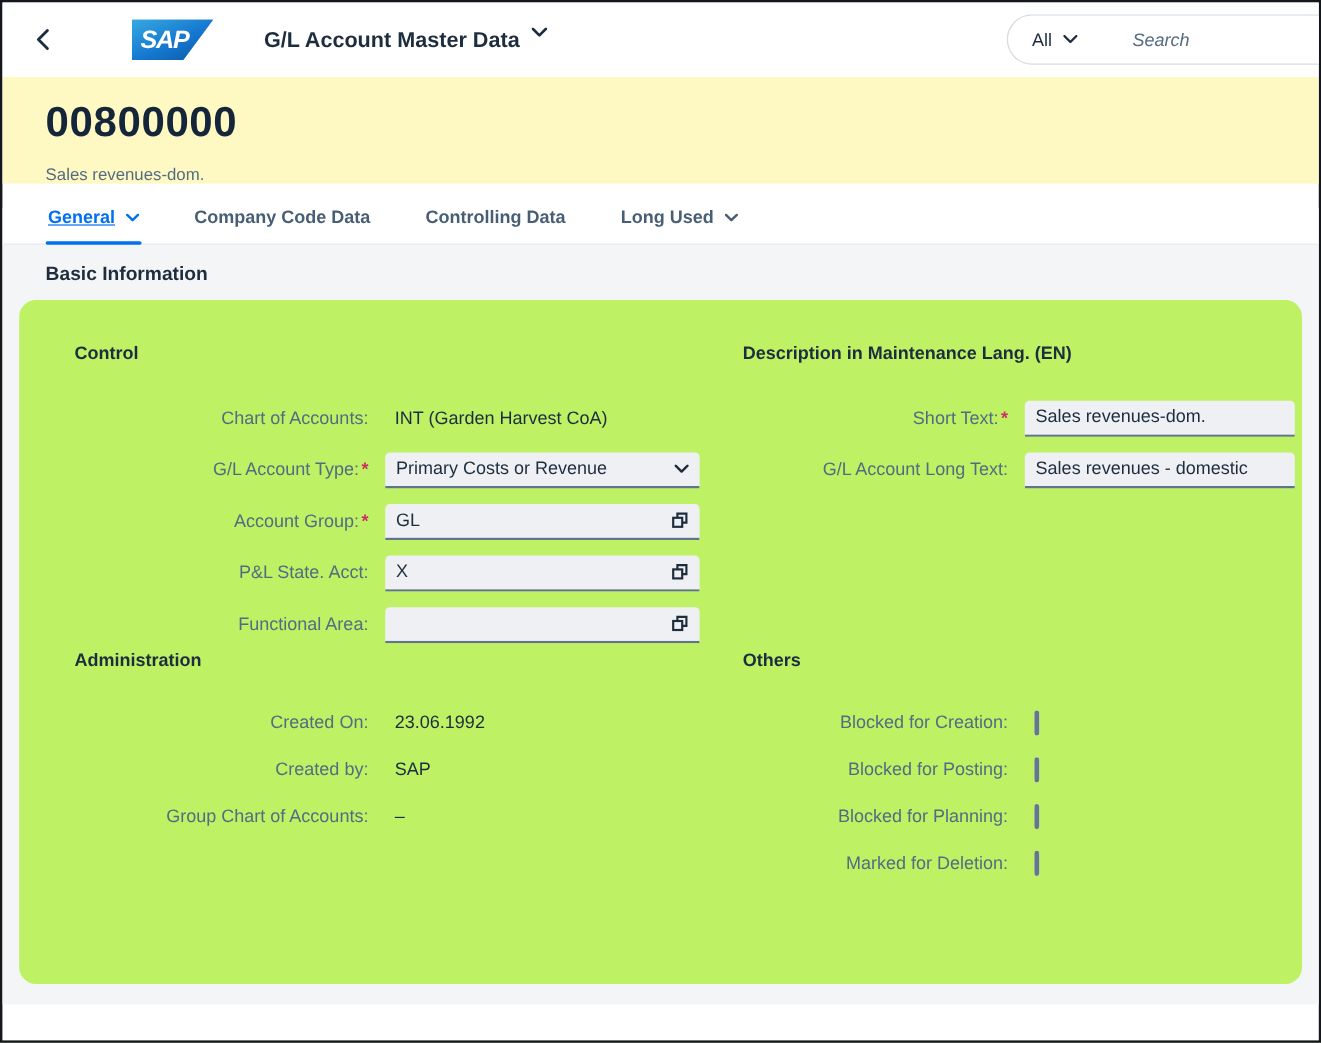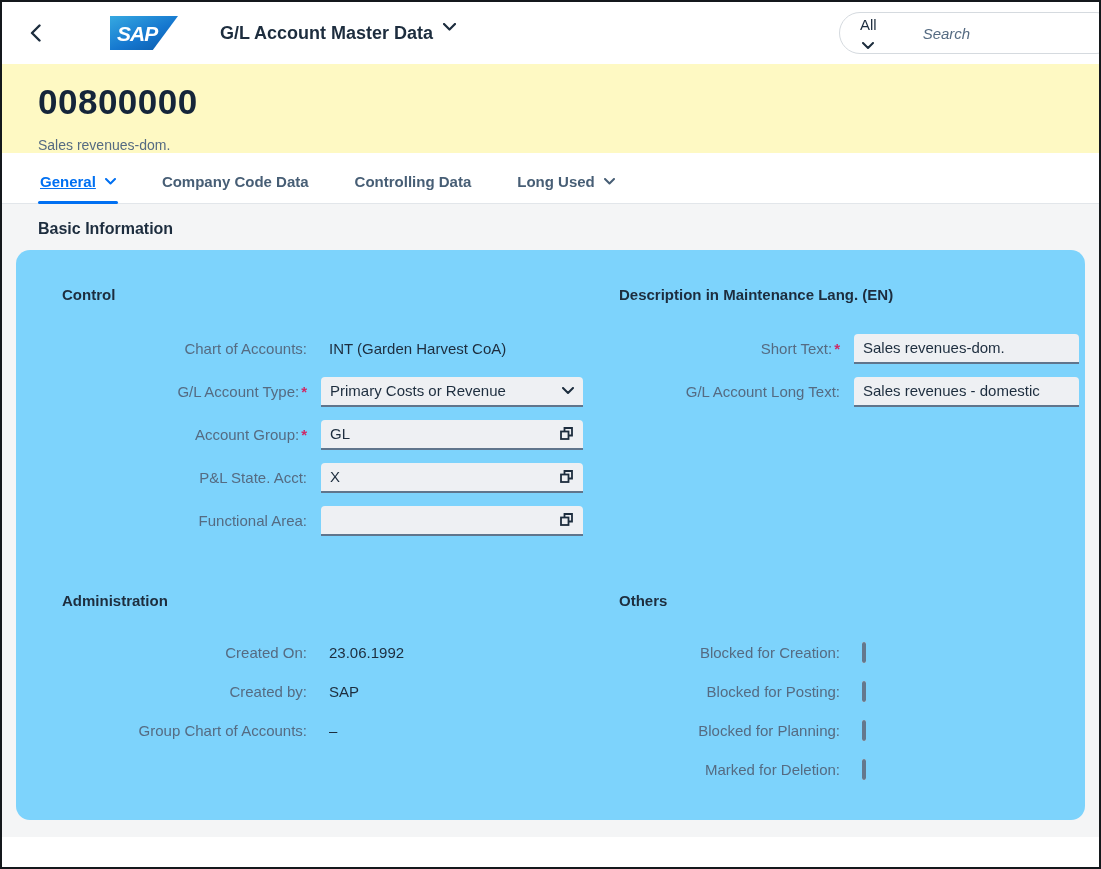--- a/index.html
+++ b/index.html
@@ -29,42 +29,42 @@
     letter-spacing:-1px; padding-left:7px; line-height:1;
   }
   .app-title-wrap { margin-left:42px; display:flex; align-items:flex-start; gap:10px; cursor:pointer; }
   .app-title { font-size:18px; font-weight:700; color:#1d2d3e; }
   .search-pill {
     margin-left:auto; margin-right:-18px;
     height:42px; min-width:278px;
     border:1px solid #d5dadf; border-radius:21px; background:#fff;
     display:flex; align-items:center; padding:0 20px 0 20px;
   }
-  .search-scope { display:flex; align-items:center; gap:9px; cursor:pointer;flex-direction:column; }
+  .search-scope { display:flex; align-items:center; gap:9px; cursor:pointer; }
   .search-scope-label { font-size:15px; color:#1d2d3e; }
   .search-placeholder { margin-left:46px; font-size:15px; font-style:italic; color:#556b82; }
 
   
   .object-header { padding:18px 36px 0 36px; background:#fef9c3; }
   .object-title { font-size:35px; font-weight:800; color:#15253a; letter-spacing:0.5px; }
   .object-subtitle { margin-top:15px; font-size:14px; color:#556b82; }
 
   
   .tabs { display:flex; gap:46px; padding-left:38px; margin-top:20px; border-bottom:1px solid #e2e6ea; background:#fff; }
   .tab { display:flex; align-items:center; gap:9px; padding-bottom:13px; font-size:15px; font-weight:700; color:#475e75; cursor:pointer; position:relative; }
   .tab.active { color:#0070f2;text-decoration:underline; }
   .tab.active::after { content:""; position:absolute; left:-2px; right:-2px; bottom:-1px; height:3px; background:#0070f2; border-radius:2px; }
 
   
   .content { background:#f4f5f6; height:633px; padding-top:10px; }
   .section-title { font-size:16px; font-weight:700; color:#1d2d3e; margin:6px 0 12px 36px; }
   .card {
-    margin:0 14px; background:#7dd3fc; border-radius:14px;
+    margin:0 14px; background:#bef264; border-radius:14px;
     padding:36px 6px 40px 46px; height:570px;
-    display:grid; grid-template-columns:557px 1fr; row-gap:50px; align-content:start;
+    display:grid; grid-template-columns:557px 1fr; align-content:start;
   }
   .group-title { font-size:15px; font-weight:700; color:#1d2d3e; margin-bottom:24px; }
 
   .form-row { display:grid; grid-template-columns:245px 262px; column-gap:14px; align-items:center; min-height:43px; }
   .form-row.short { min-height:39px; }
   .right-col .form-row { grid-template-columns:221px 1fr; }
   .field-label { text-align:right; font-size:15px; color:#556b82; white-space:nowrap; }
   .req { color:#ce2b67; font-weight:700; margin-left:2px; }
 
   .plain-value { font-size:15px; color:#1d2d3e; padding-left:8px; }

